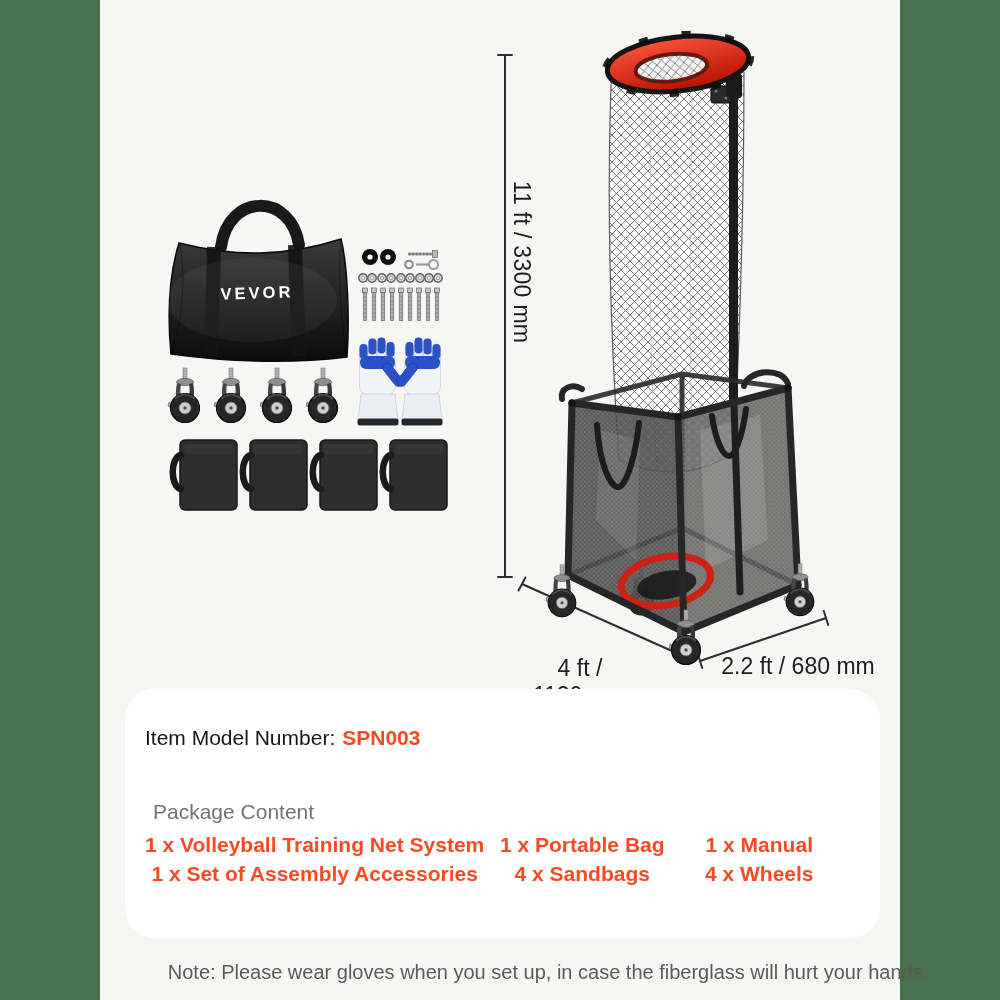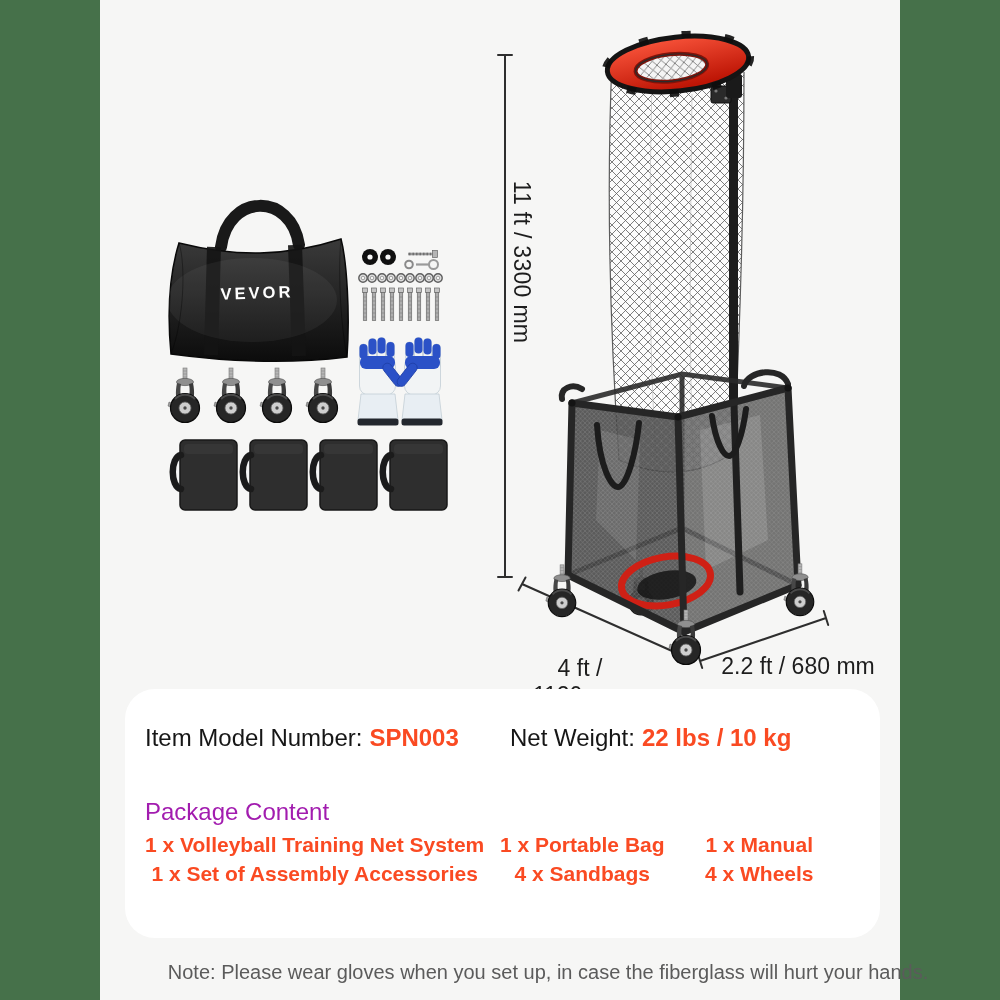--- a/index.html
+++ b/index.html
@@ -25,27 +25,27 @@
   
   #bag-logo{
     position:absolute;left:257px;top:293px;transform:translate(-50%,-50%) rotate(-2deg);
     color:#ffffff;font-weight:700;font-size:16.5px;letter-spacing:3px;
   }
   
   .card{
     position:absolute;left:125px;top:689px;width:755px;height:249px;
     background:#ffffff;border-radius:30px;
   }
-  .card .row{position:absolute;font-size:24px;line-height:26px;white-space:nowrap;}
+  .card .row{position:absolute;font-size:21px;line-height:26px;white-space:nowrap;}
   .lbl{color:#161616;}
   .val{color:#fa4a22;font-weight:700;margin-left:7px;}
   .r1a{left:20px;top:36px;}
   .r1b{left:385px;top:36px;}
   .r2{left:20px;top:66px;}
-  .pkg-title{left:20px;top:110px;color:#a21caf;}
+  .pkg-title{left:28px;top:110px;color:#737373;}
   .pkg-col{position:absolute;top:141px;font-size:21px;line-height:29px;color:#fa4a22;font-weight:700;white-space:nowrap;text-align:center;}
   .pkg-col.c1{left:20px;}
   .pkg-col.c2{left:375px;}
   .pkg-col.c3{left:580px;}
   
   #note{
     position:absolute;left:100px;top:958px;width:800px;text-align:center;
     color:#5b5b5b;font-size:20px;line-height:28px;margin-left:48px;
   }
 </style>
@@ -268,23 +268,20 @@
 </div>
 <div id="depth-label" class="dim">2.2 ft / 680 mm</div>
 
 <div class="band left"></div>
 <div class="band right"></div>
 
 <div class="card">
   <div class="row r1a">
     <span class="lbl">Item Model Number:</span><span class="val">SPN003</span>
   </div>
-  <div class="row r1b">
-    <span class="lbl">Net Weight:</span><span class="val">22 lbs / 10 kg</span>
-  </div>
   <div class="row pkg-title">Package Content</div>
   <div class="pkg-col c1">
     <div>1 x Volleyball Training Net System</div>
     <div>1 x Set of Assembly Accessories</div>
   </div>
   <div class="pkg-col c2">
     <div>1 x Portable Bag</div>
     <div>4 x Sandbags</div>
   </div>
   <div class="pkg-col c3">

